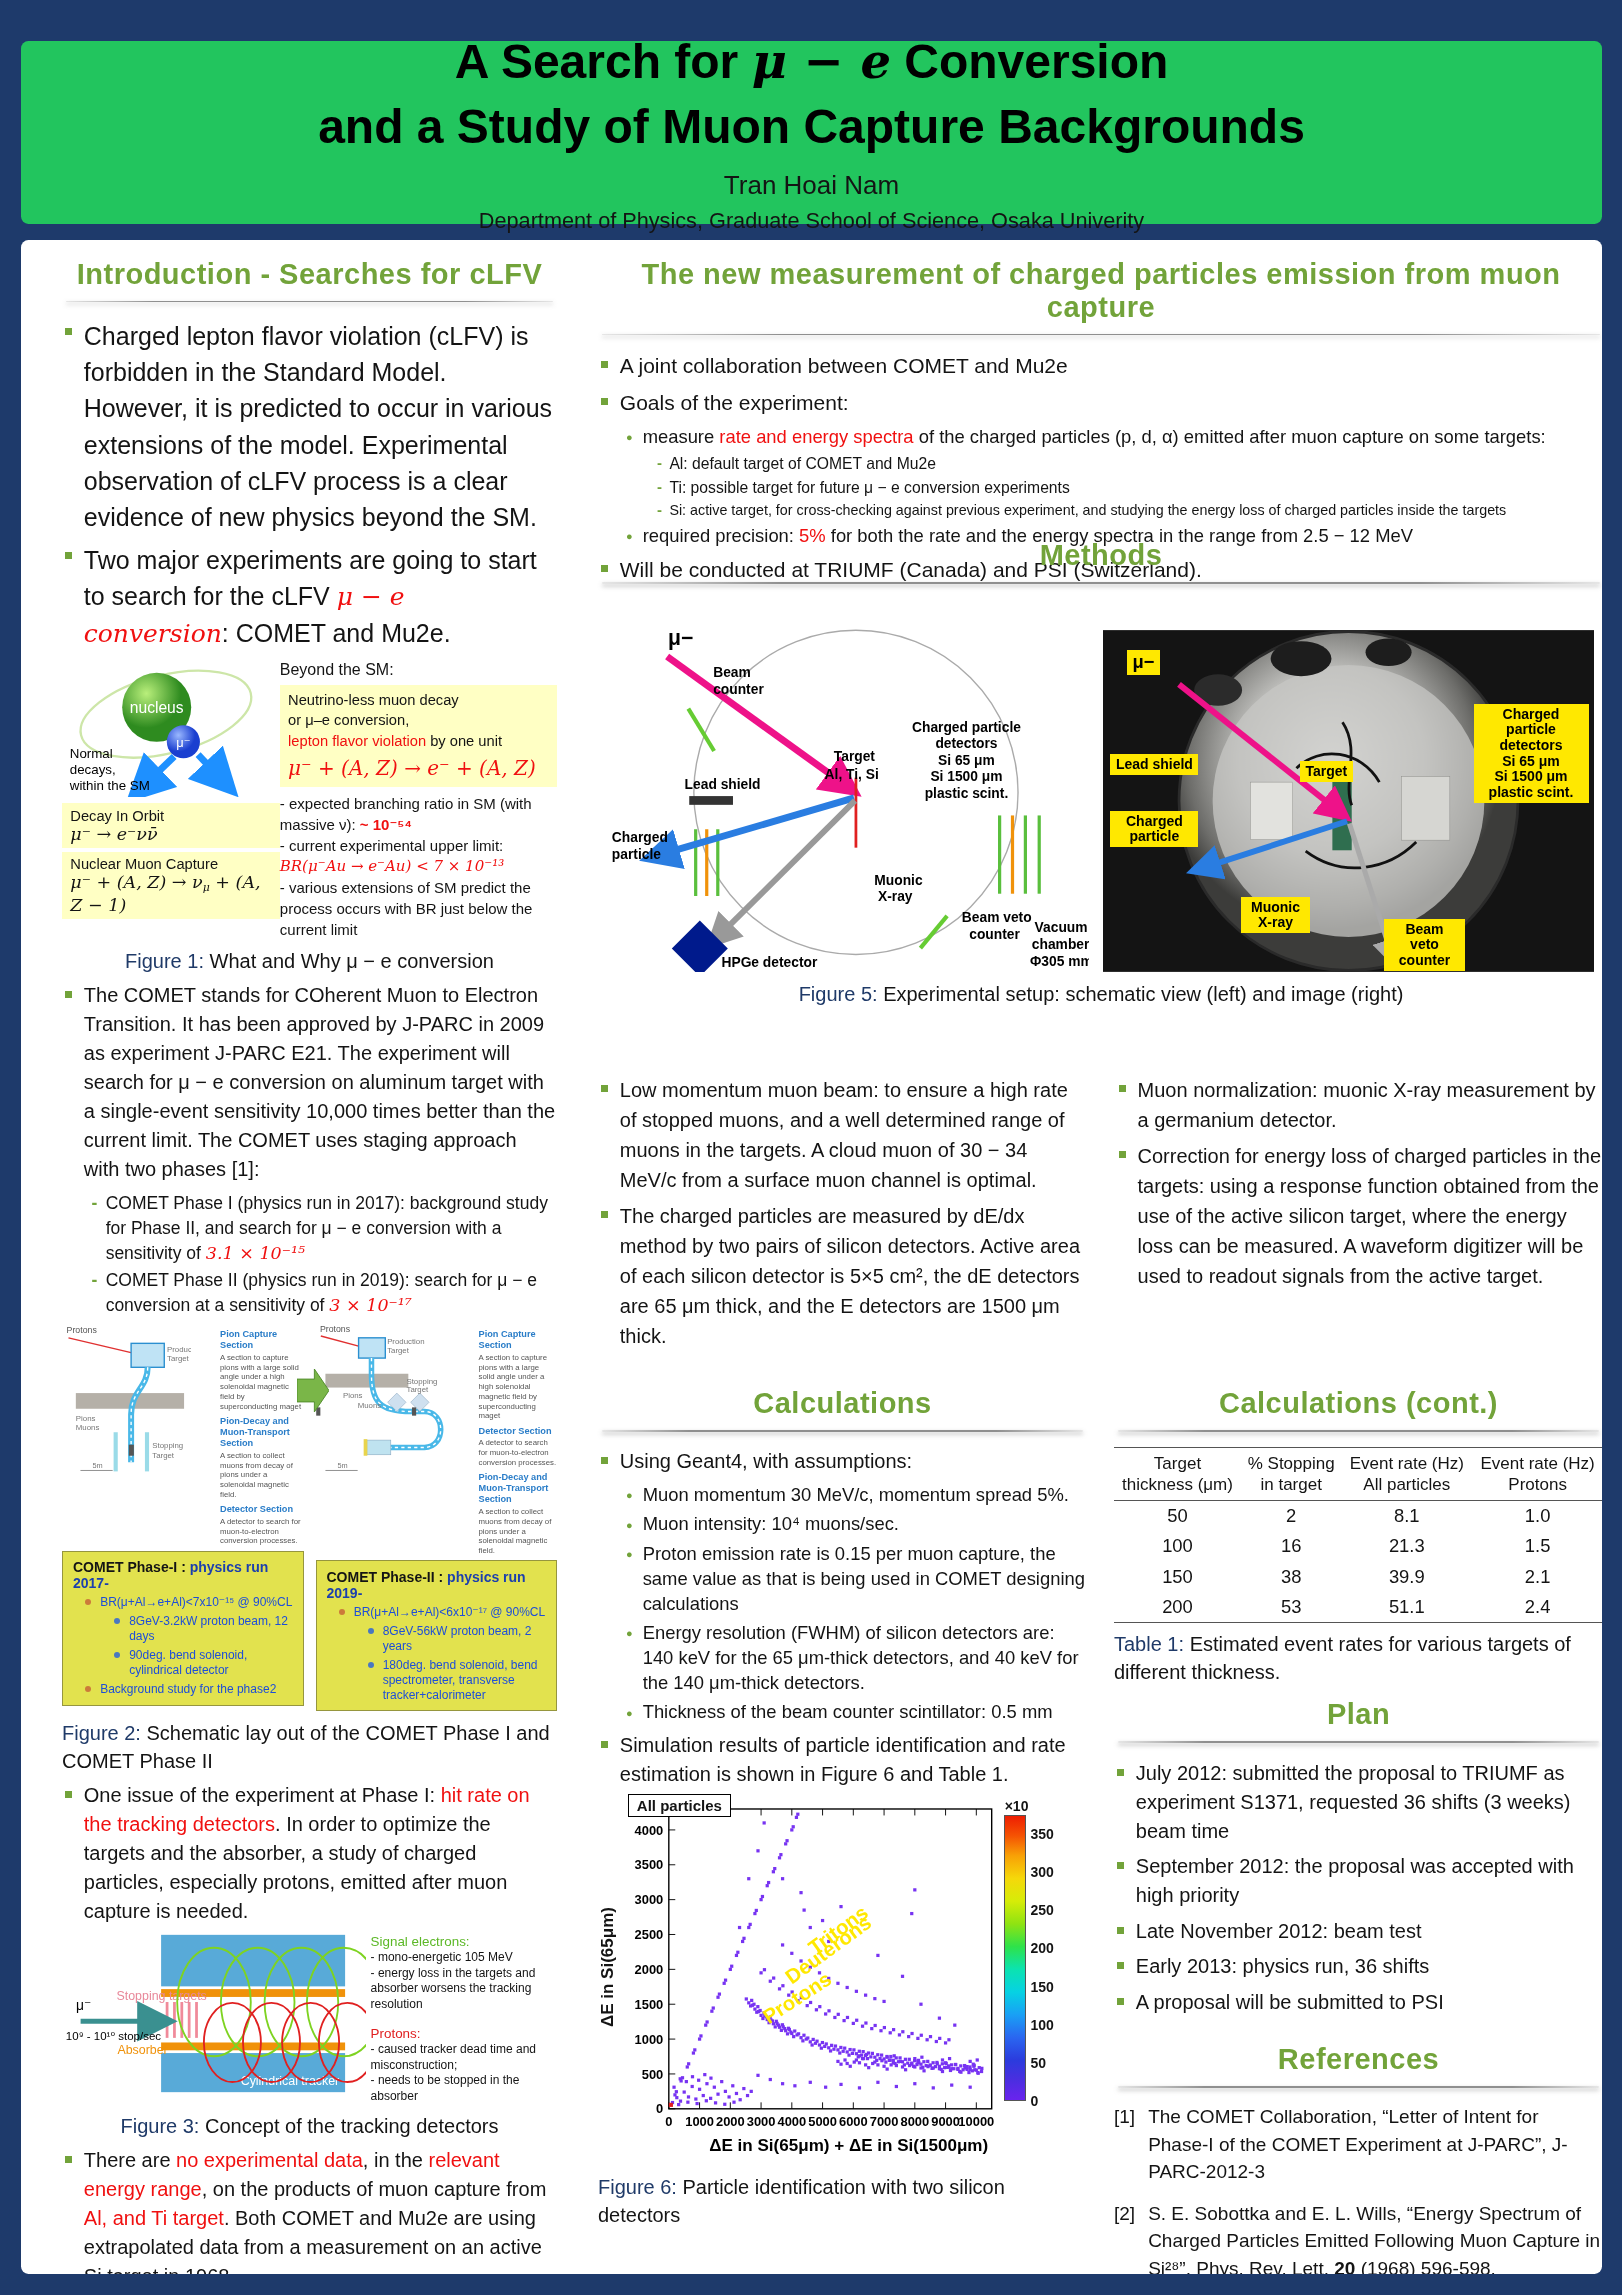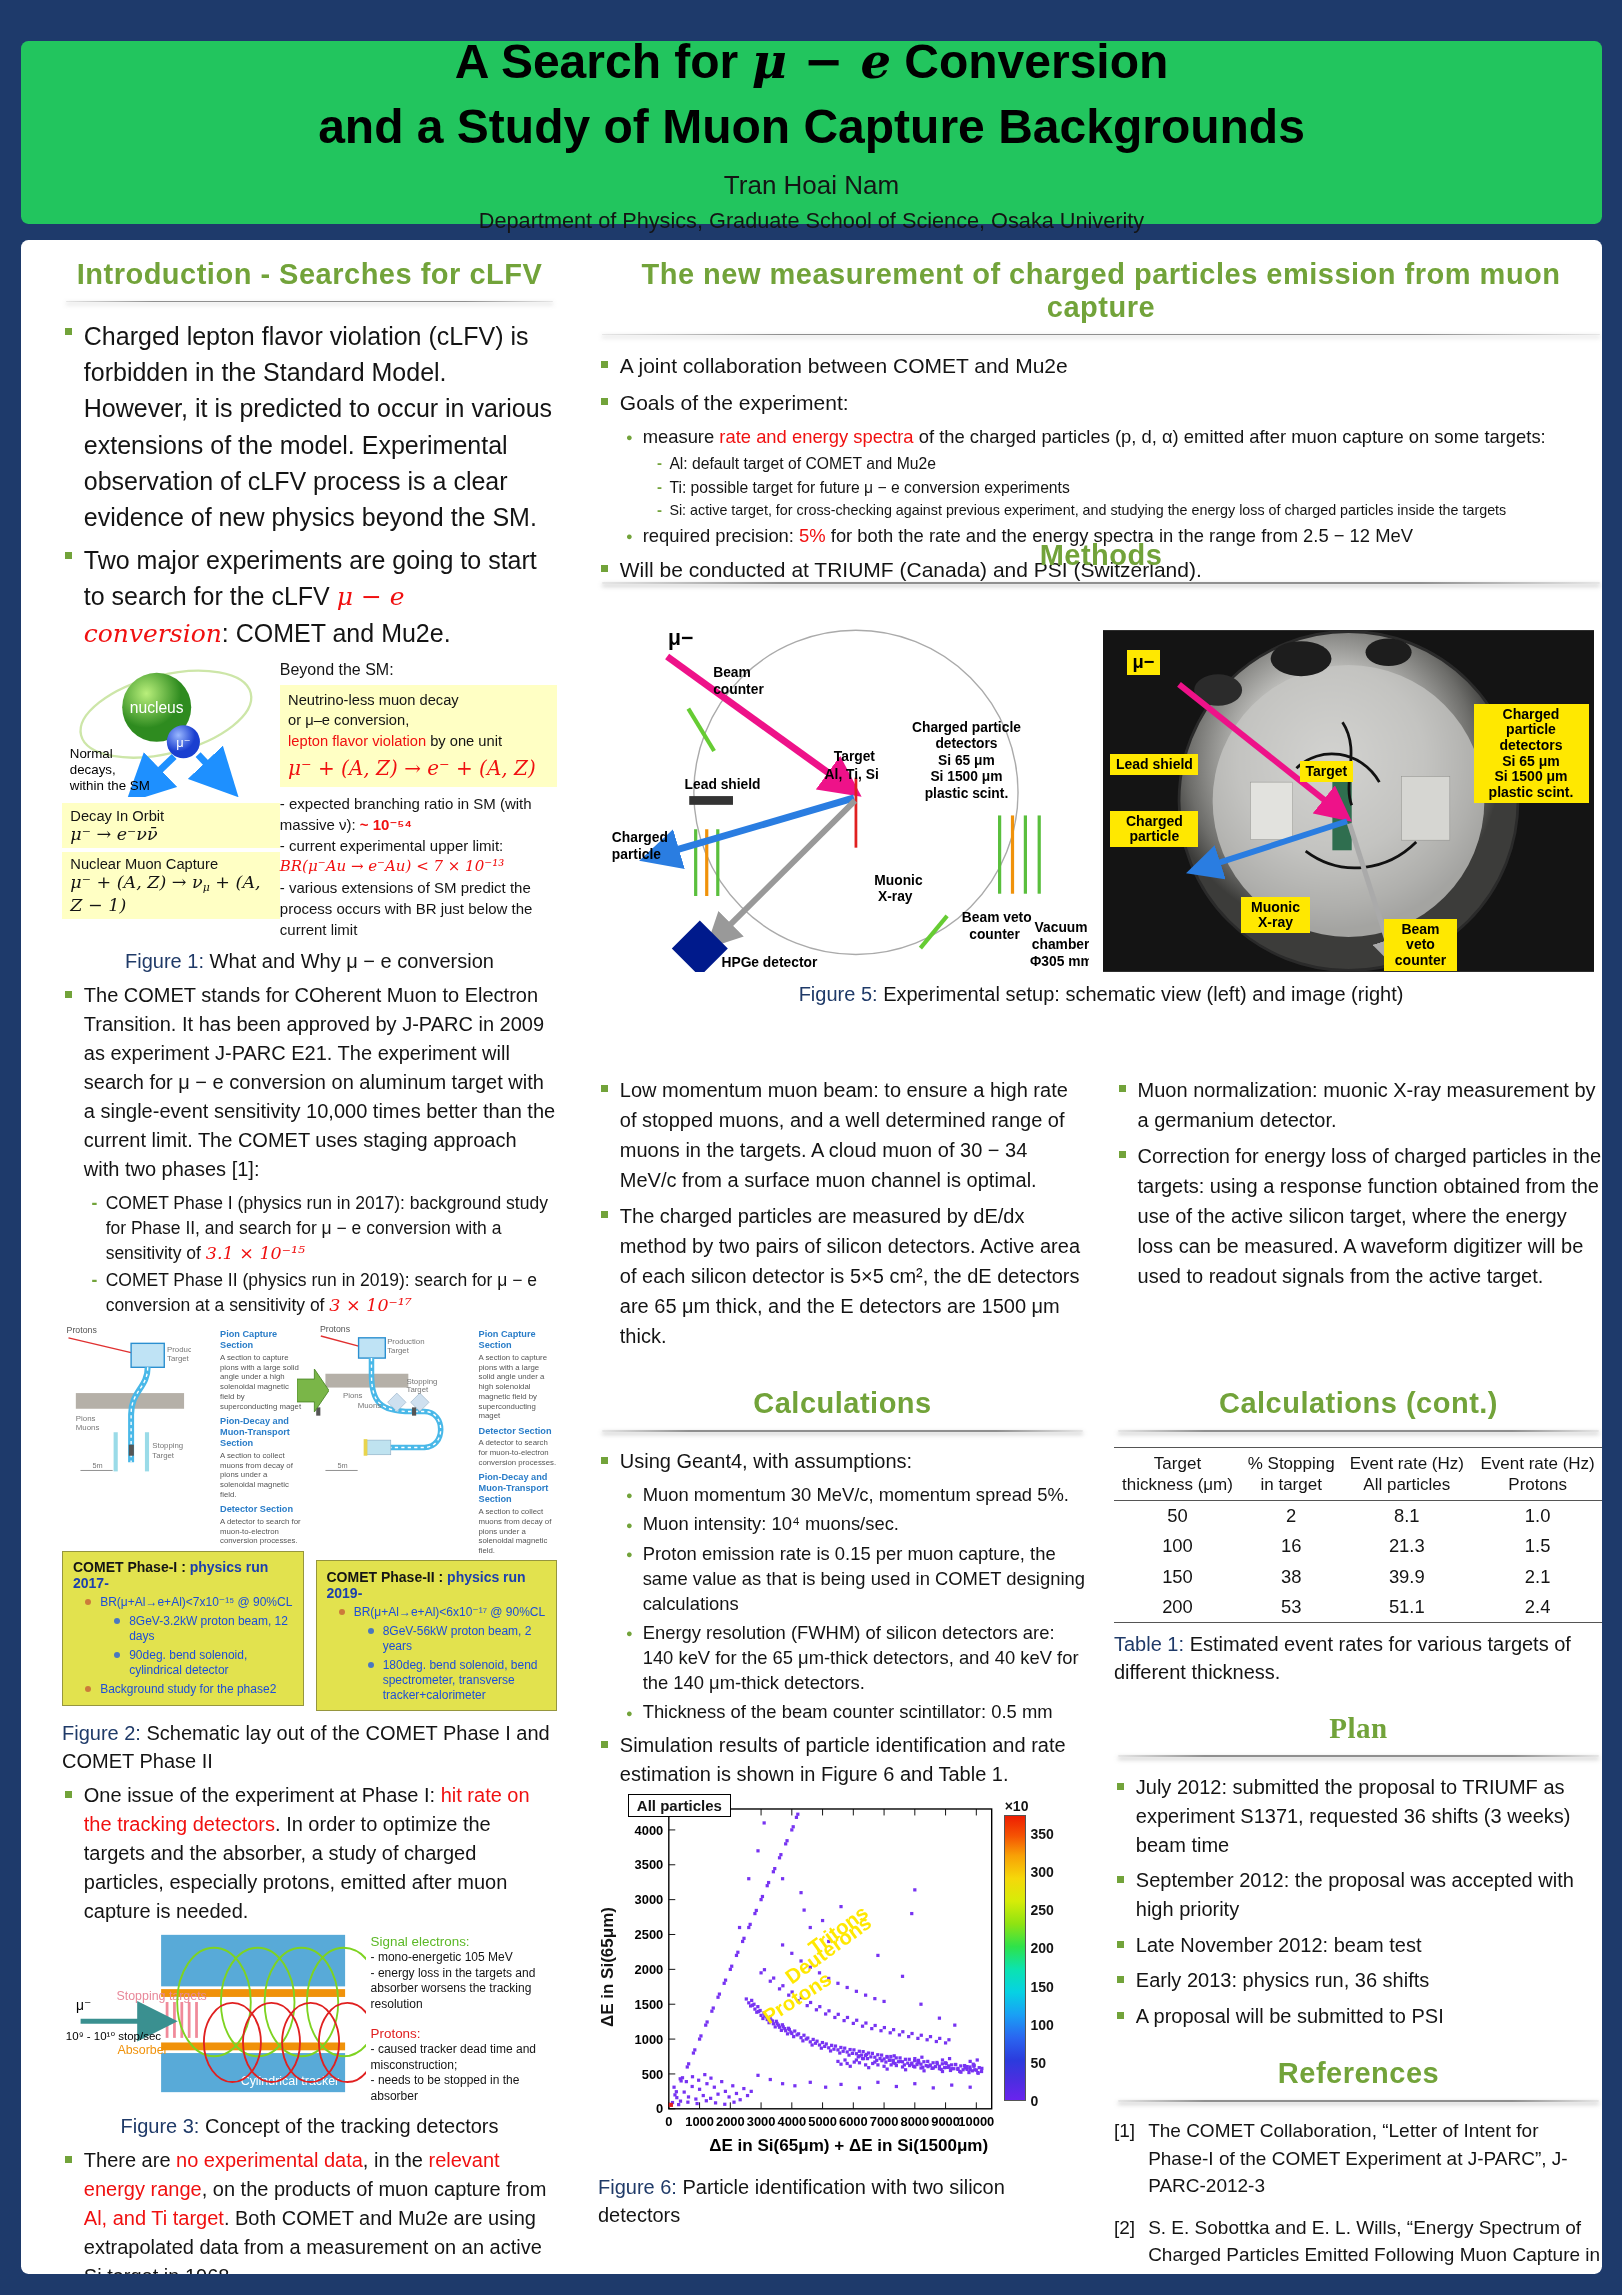--- a/index.html
+++ b/index.html
@@ -781,21 +781,21 @@
           <div class="chip" style="left:24px;top:19.4px;font-size:18.4px;">μ−</div>
           <div class="chip" style="left:7.4px;top:124px;">Lead shield</div>
           <div class="chip" style="left:7.4px;top:181px;white-space:normal;width:88px;">Charged particle</div>
           <div class="chip" style="left:197px;top:131px;">Target</div>
           <div class="chip" style="right:5.5px;top:74px;white-space:normal;width:115px;">
             <span>Charged particle</span> <span>detectors</span><br>
             <span>Si 65 μm</span><br><span>Si 1500 μm</span><br>
             <span>plastic scint.</span>
           </div>
           <div class="chip" style="left:138px;top:267px;white-space:normal;width:69px;">Muonic X-ray</div>
-          <div class="chip" style="left:281px;top:289px;white-space:normal;width:73px;">Beam veto counter</div>
+          <div class="chip" style="left:281px;top:289px;white-space:normal;width:81px;">Beam veto counter</div>
         </div>
       </div>
       <div class="cap center">
         <span class="fl">Figure 5:</span> <span>Experimental setup: schematic view (left) and image (right)</span>
       </div>
     </div>
 
     <div class="twocol">
       <div class="colw">
         <div class="li">
@@ -1337,21 +1337,21 @@
               <td>53</td>
               <td>51.1</td>
               <td>2.4</td>
             </tr>
         </tbody>
       </table>
       <div class="cap">
         <span class="fl">Table 1:</span> <span>Estimated event rates for various targets of different thickness.</span>
       </div>
 
-      <div class="sec-h" style="margin-top:26px;font-family:Liberation Serif, serif;">Plan</div>
+      <div class="sec-h" style="margin-top:12px;">Plan</div>
       <div class="rule"></div>
       <div class="li">
           <span class="m"></span>
           <span class="t">July 2012: submitted the proposal to TRIUMF as experiment S1371, requested 36 shifts (3 weeks) beam time</span>
         </div>
       <div class="li">
           <span class="m"></span>
           <span class="t">September 2012: the proposal was accepted with high priority</span>
         </div>
       <div class="li">

